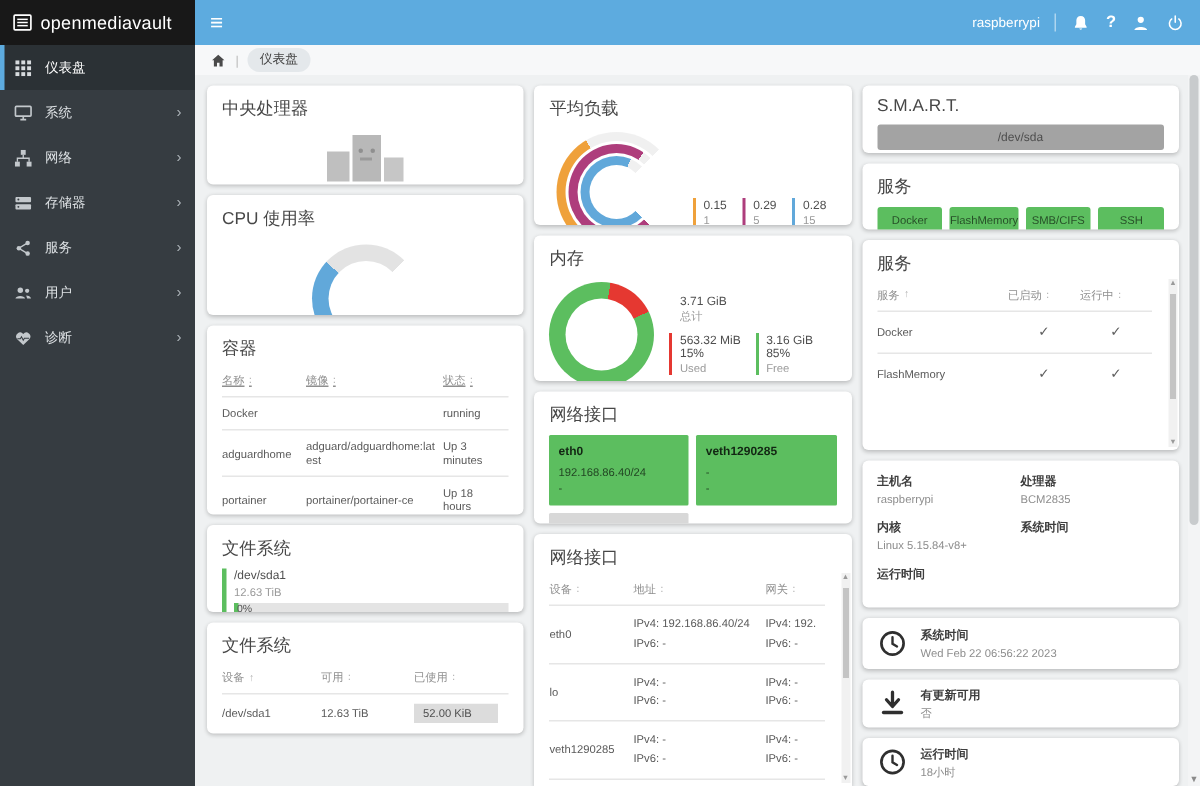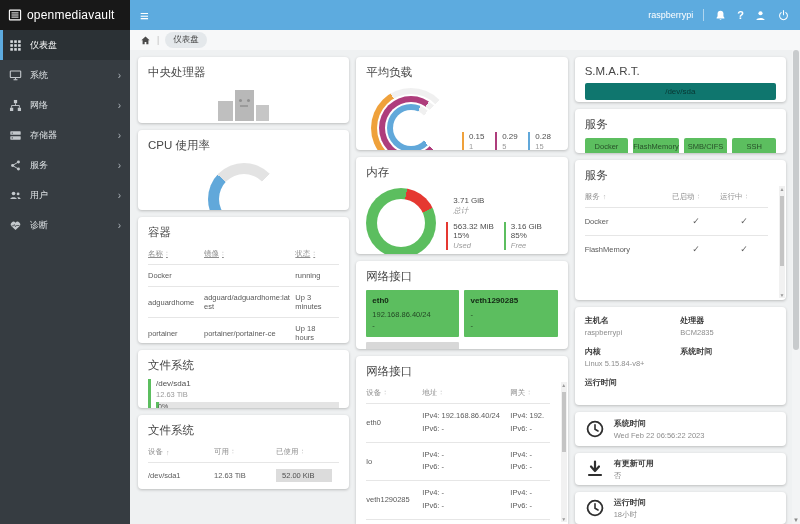--- a/index.html
+++ b/index.html
@@ -66,21 +66,21 @@
   .leg { border-left:2px solid #999; padding-left:5px; }
   .leg .lv { font-size:8px; color:#4f4f4f; }
   .leg .ll { font-size:7.5px; color:#9a9a9a; margin-top:1px; }
 
   .mem-wrap { display:flex; align-items:center; gap:10px; padding:2px 0; }
   .mem-donut { width:70px; height:70px; flex:0 0 70px; }
   .mem-donut .ring { width:70px; height:70px; }
   .mem-donut .hole { width:48px; height:48px; }
   .mem-info .total { margin-bottom:6px; padding-left:7px; }
   .mem-info .lv { font-size:8px; color:#4f4f4f; }
-  .mem-info .ll { font-size:7.5px; color:#9a9a9a; margin-top:1px;font-style:italic; }
+  .mem-info .ll { font-size:7.5px; color:#9a9a9a; margin-top:1px; }
   .mem-legs { display:flex; gap:10px; }
 
   
   .chip-wrap { display:flex; justify-content:center; align-items:flex-end; gap:2px; padding:4px 0 8px; }
   .chip-bar { background:#bfbfbf; }
   .cb1 { width:15px; height:20px; }
   .cb2 { width:19px; height:31px; position:relative; background:#b8b8b8; }
   .cb2 i { position:absolute; width:3px; height:3px; background:#8f8f8f; border-radius:50%; top:9px; }
   .cb2 i.d1 { left:4px; } .cb2 i.d2 { right:4px; }
   .cb2 u { position:absolute; width:8px; height:2px; background:#9a9a9a; top:15px; left:5px; }
@@ -95,21 +95,21 @@
   .fs-pct { position:absolute; left:2px; top:1px; font-size:7px; color:#555; }
   .used-badge { background:#dcdcdc; padding:2px 6px; font-size:7.5px; color:#4f4f4f; display:inline-block; min-width:56px; }
 
   
   .net-grid { display:grid; grid-template-columns:1fr 1fr; gap:5px; }
   .net-box { padding:5px 6px; font-size:7.5px; border-radius:1px; min-height:38px; color:rgba(0,0,0,.65); }
   .net-box .nb-name { font-weight:bold; font-size:8px; color:rgba(0,0,0,.8); margin-bottom:2px; }
   .net-box div { line-height:1.5; }
 
   
-  .smart-bar { background:#0f766e; border-radius:2px; height:17px; display:flex; align-items:center; justify-content:center; font-size:8px; color:rgba(0,0,0,.55); }
+  .smart-bar { background:#a3a3a3; border-radius:2px; height:17px; display:flex; align-items:center; justify-content:center; font-size:8px; color:rgba(0,0,0,.55); }
   .badge-row { display:flex; gap:5px; }
   .badge { flex:1; background:#5cbe5f; border-radius:2px; height:17px; display:flex; align-items:center; justify-content:center; font-size:7.5px; color:rgba(0,0,0,.6); }
 
   .check { font-size:9px; color:#5f5f5f; text-align:center; }
 
   
   .si-grid { display:grid; grid-template-columns:1fr 1fr; row-gap:9px; }
   .si-label { font-size:8px; font-weight:bold; color:#3e3e3e; margin-bottom:2px; }
   .si-value { font-size:7.5px; color:#8d8d8d; }
 

